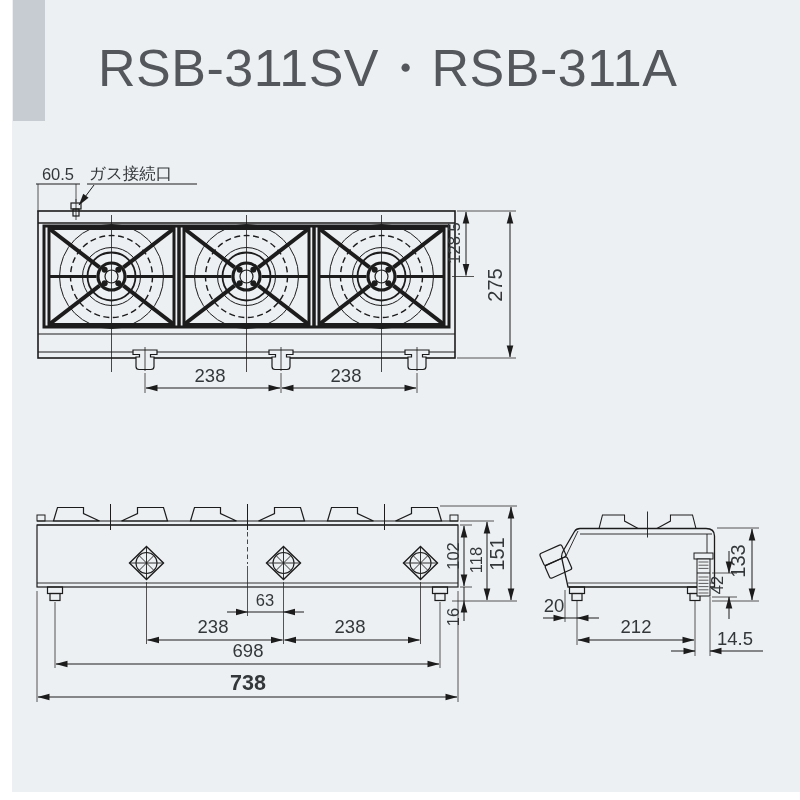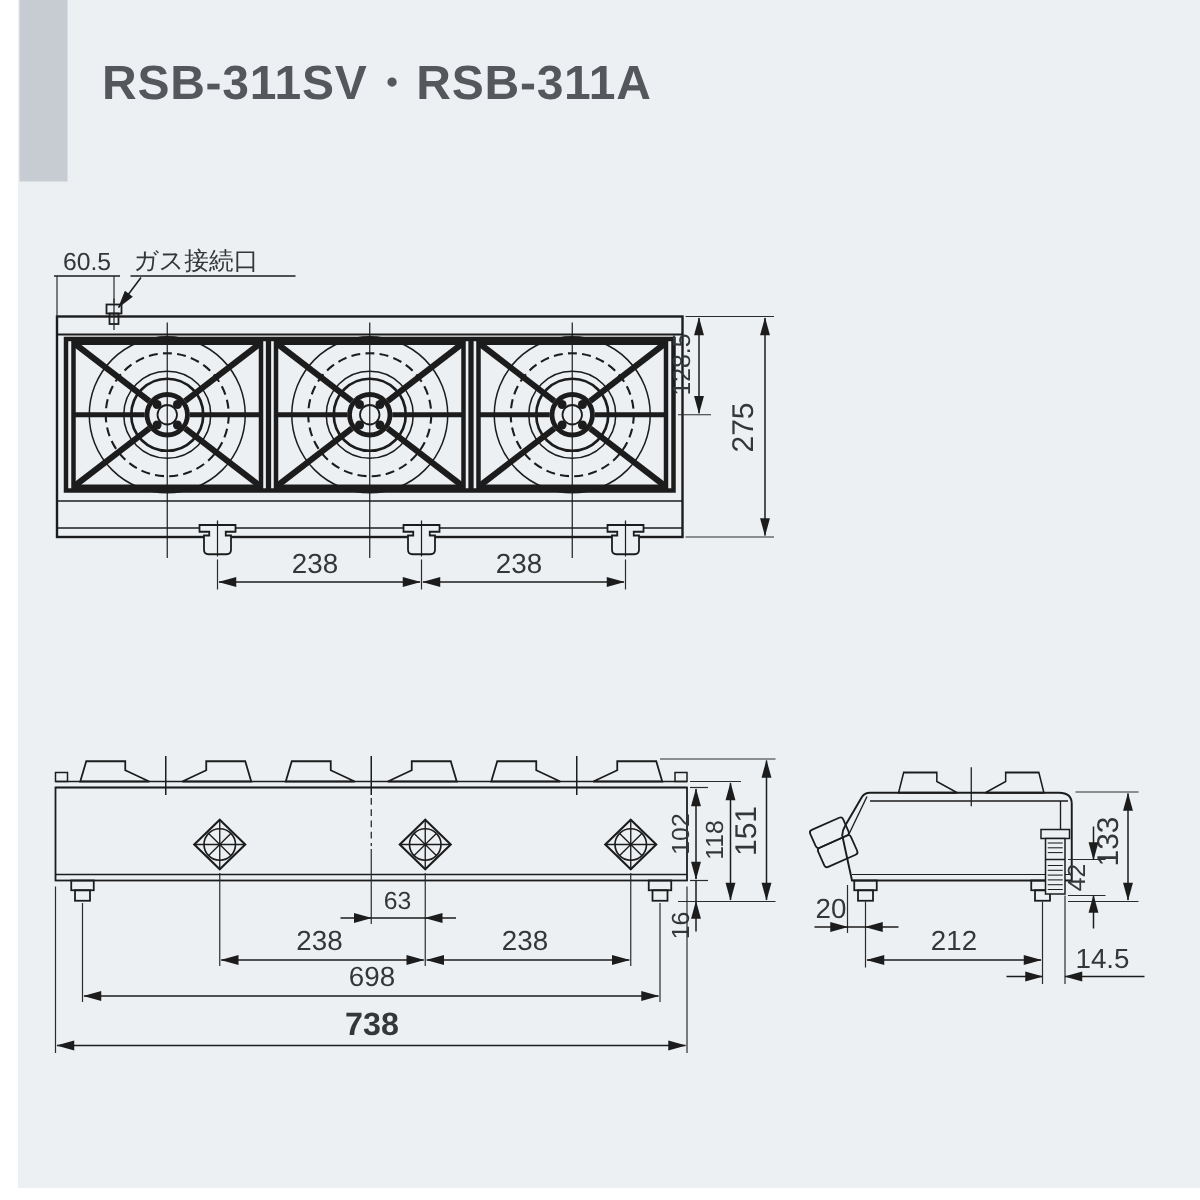--- a/index.html
+++ b/index.html
@@ -9,22 +9,22 @@
   }
   .canvas{
     position:absolute;left:12px;top:0;width:788px;height:792px;
     background:#edf0f3;
   }
   .accent-bar{
     position:absolute;left:13px;top:0;width:32px;height:121px;
     background:#c6ccd2;
   }
   .title{
-    position:absolute;left:68px;top:34px;margin:0;
-    font-size:32px;font-weight:bold;color:#54585c;letter-spacing:0.5px;
+    position:absolute;left:98px;top:34px;margin:0;
+    font-size:52px;font-weight:normal;color:#54585c;letter-spacing:0.5px;
     font-family:"Liberation Sans",sans-serif;
   }
   #drawing{position:absolute;left:0;top:0;}
   
   #drawing line,#drawing rect,#drawing circle,#drawing path,
   #drawing polygon,#drawing polyline{
     stroke:#1c1c1c;fill:none;stroke-linecap:butt;
   }
   #drawing .fl{fill:#1c1c1c;stroke:none;}
   #drawing .bgf{fill:#edf0f3;}

